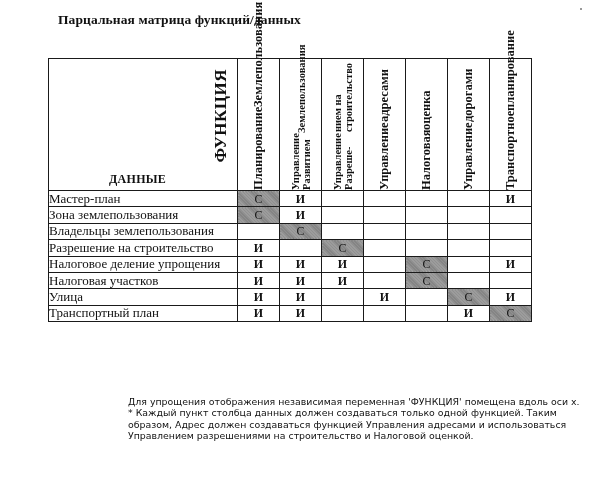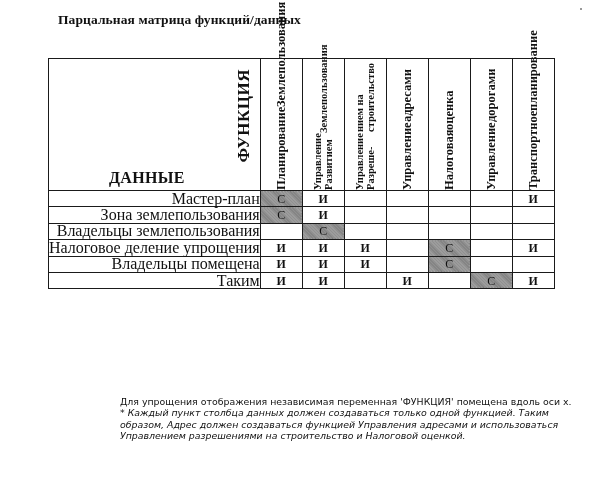--- a/index.html
+++ b/index.html
@@ -2,30 +2,30 @@
 <html><head>
 <meta charset="utf-8">
 <style>
   html, body { margin: 0; padding: 0; background: #ffffff; }
   body { width: 603px; height: 498px; position: relative; overflow: hidden; font-family: "DejaVu Serif", serif; color: #111; }
   .title { position: absolute; left: 58px; top: 12px; font-family: "Liberation Serif", serif; font-weight: bold; font-size: 13.5px; letter-spacing: 0.1px; }
   table.matrix { position: absolute; left: 48px; top: 58px; border-collapse: collapse; table-layout: fixed; }
   table.matrix td, table.matrix th { border: 1.3px solid #1a1a1a; padding: 0; font-family: "Liberation Serif", serif; }
   .hdr-corner { width: 188px; height: 131px; position: relative; border-right: 1.3px solid #1a1a1a; }
   .hdr-corner .func { position: absolute; right: 6px; top: 10px; writing-mode: vertical-rl; transform: rotate(180deg); font-size: 17px; letter-spacing: 0.5px; }
-  .hdr-corner .data { position: absolute; left: 60px; bottom: 3px; font-size: 16px; font-weight: bold; letter-spacing: 0.3px; margin-top: 40px; }
+  .hdr-corner .data { position: absolute; left: 60px; bottom: 3px; font-size: 12px; font-weight: bold; letter-spacing: 0.3px; margin-top: 40px; }
   .hdr-col { width: 41px; height: 131px; vertical-align: bottom; }
   .hdr-col .vtext { writing-mode: vertical-rl; transform: rotate(180deg); display: flex; align-items: center; justify-content: flex-start; height: 127px; margin: 0 auto; font-size: 12.5px; line-height: 13px; text-align: left; padding-bottom: 2px; }
   .hdr-col .vtext.small { font-size: 10.5px; line-height: 11px; }
   .hdr-col .vtext span { display: block; }
-  td.label { height: 15.4px; text-align: right; font-size: 16px; line-height: 14px; white-space: nowrap; }
+  td.label { height: 15.4px; text-align: left; font-size: 13px; line-height: 14px; white-space: nowrap; }
   td.cell { width: 41px; text-align: center; font-size: 12px; font-weight: bold; line-height: 14px; }
   td.cell.shade { background-color: #8a8a8a; background-image: repeating-linear-gradient(45deg, rgba(255,255,255,0.25) 0 1px, rgba(0,0,0,0.12) 1px 2px); font-weight: normal; color: #111; }
-  .notes { position: absolute; left: 120px; top: 396px; width: 470px; font-family: "DejaVu Sans", sans-serif; font-size: 9.4px; line-height: 11.3px; color: #111; }
-  .notes .it { font-style: italic; }
+  .notes { position: absolute; left: 128px; top: 396px; width: 470px; font-family: "DejaVu Sans", sans-serif; font-size: 9.4px; line-height: 11.3px; color: #111; }
+  .notes .it { }
   .speck { position: absolute; left: 580px; top: 8px; width: 2px; height: 2px; background: #999; }
 </style>
 </head>
 <body>
 
 <div class="speck"></div>
 
 <div class="title">Парцальная матрица функций/данных</div>
 
 <table class="matrix">
@@ -104,48 +104,68 @@
         <td class="label">Владельцы землепользования</td>
         <td class="cell"></td>
         <td class="cell shade">С</td>
         <td class="cell"></td>
         <td class="cell"></td>
         <td class="cell"></td>
         <td class="cell"></td>
         <td class="cell"></td>
       </tr>
       <tr>
+        <td class="label">Разрешение на строительство</td>
+        <td class="cell">И</td>
+        <td class="cell"></td>
+        <td class="cell shade">С</td>
+        <td class="cell"></td>
+        <td class="cell"></td>
+        <td class="cell"></td>
+        <td class="cell"></td>
+      </tr>
+      <tr>
         <td class="label">Налоговое деление упрощения</td>
         <td class="cell">И</td>
         <td class="cell">И</td>
         <td class="cell">И</td>
         <td class="cell"></td>
         <td class="cell shade">С</td>
         <td class="cell"></td>
         <td class="cell">И</td>
       </tr>
       <tr>
-        <td class="label">Владельцы помещена</td>
+        <td class="label">Налоговая участков</td>
         <td class="cell">И</td>
         <td class="cell">И</td>
         <td class="cell">И</td>
         <td class="cell"></td>
         <td class="cell shade">С</td>
         <td class="cell"></td>
         <td class="cell"></td>
       </tr>
       <tr>
-        <td class="label">Таким</td>
+        <td class="label">Улица</td>
         <td class="cell">И</td>
         <td class="cell">И</td>
         <td class="cell"></td>
         <td class="cell">И</td>
         <td class="cell"></td>
         <td class="cell shade">С</td>
         <td class="cell">И</td>
+      </tr>
+      <tr>
+        <td class="label">Транспортный план</td>
+        <td class="cell">И</td>
+        <td class="cell">И</td>
+        <td class="cell"></td>
+        <td class="cell"></td>
+        <td class="cell"></td>
+        <td class="cell">И</td>
+        <td class="cell shade">С</td>
       </tr>
     </tbody>
 </table>
 
 <div class="notes">
   <div>Для упрощения отображения независимая переменная 'ФУНКЦИЯ' помещена вдоль оси x.</div>
   <div class="it">* Каждый пункт столбца данных должен создаваться только одной функцией. Таким образом, Адрес должен создаваться функцией Управления адресами и использоваться Управлением разрешениями на строительство и Налоговой оценкой.</div>
 </div>
 
 </body></html>

